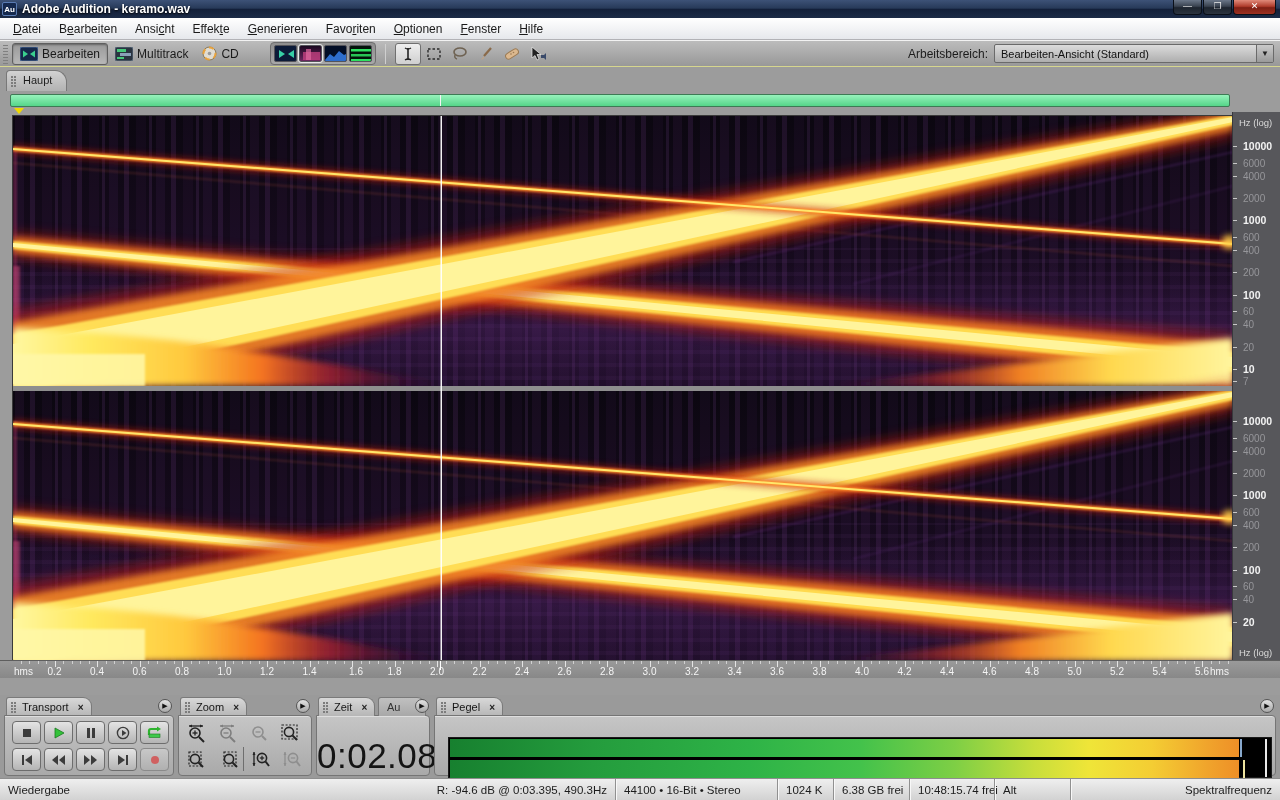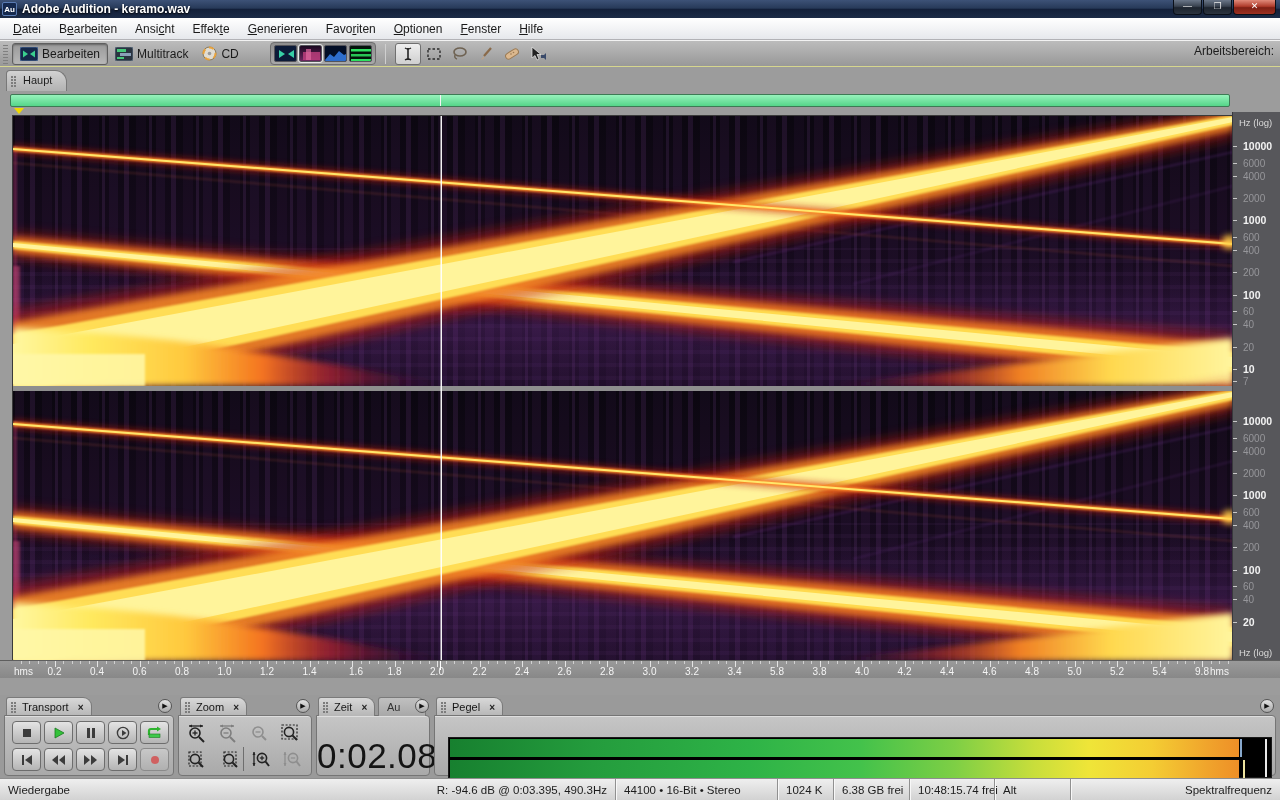--- a/index.html
+++ b/index.html
@@ -244,20 +244,24 @@
     </div>
     <div class="tool-btn">
       <svg width="18" height="16">
         <polygon points="3,1 3,12 6,9.5 8,14 10,13 8,8.5 12,8.5" fill="#222" stroke="#eee" stroke-width=".7"></polygon>
         <polygon points="12,9 15,9 17,7 17,14 15,12 12,12" fill="#3a4a6a"></polygon>
       </svg>
     </div>
 
     <div class="workspace">
       <span class="workspace-label">Arbeitsbereich:</span>
+      <div class="workspace-select">
+        <span class="workspace-value">Bearbeiten-Ansicht (Standard)</span>
+        <span class="workspace-arrow">▼</span>
+      </div>
     </div>
   </div>
 
   <div class="haupt-tab">
     <span class="grip-dots"></span>
     <span>Haupt</span>
   </div>
 
   <div class="navbar">
     <div class="nav-playhead" id="navPlayhead" style="left: 429px;"></div>
@@ -593,31 +597,31 @@
       <div class="ruler-label" style="left: 356px;">1.6</div>
       <div class="ruler-label" style="left: 394.5px;">1.8</div>
       <div class="ruler-label" style="left: 437px;">2.0</div>
       <div class="ruler-label" style="left: 479.5px;">2.2</div>
       <div class="ruler-label" style="left: 522px;">2.4</div>
       <div class="ruler-label" style="left: 564.5px;">2.6</div>
       <div class="ruler-label" style="left: 607px;">2.8</div>
       <div class="ruler-label" style="left: 649.5px;">3.0</div>
       <div class="ruler-label" style="left: 692px;">3.2</div>
       <div class="ruler-label" style="left: 734.5px;">3.4</div>
-      <div class="ruler-label" style="left: 777px;">5.8</div>
+      <div class="ruler-label" style="left: 777px;">3.6</div>
       <div class="ruler-label" style="left: 819.5px;">3.8</div>
       <div class="ruler-label" style="left: 862px;">4.0</div>
       <div class="ruler-label" style="left: 904.5px;">4.2</div>
       <div class="ruler-label" style="left: 947px;">4.4</div>
       <div class="ruler-label" style="left: 989.5px;">4.6</div>
       <div class="ruler-label" style="left: 1032px;">4.8</div>
       <div class="ruler-label" style="left: 1074.5px;">5.0</div>
       <div class="ruler-label" style="left: 1117px;">5.2</div>
       <div class="ruler-label" style="left: 1159.5px;">5.4</div>
-      <div class="ruler-label" style="left: 1202px;">9.8</div>
+      <div class="ruler-label" style="left: 1202px;">5.6</div>
       <div class="ruler-unit" style="left: 14px;">hms</div>
       <div class="ruler-unit" style="left: 1210px;">hms</div>
       <div class="ruler-playhead" style="left: 440px;"></div>
     </div>
   <div class="below-ruler"></div>
 
   <div class="dock">
 
     <div class="panel" style="left:4px; width:170px;">
       <div class="ptab" style="left:2px;">

